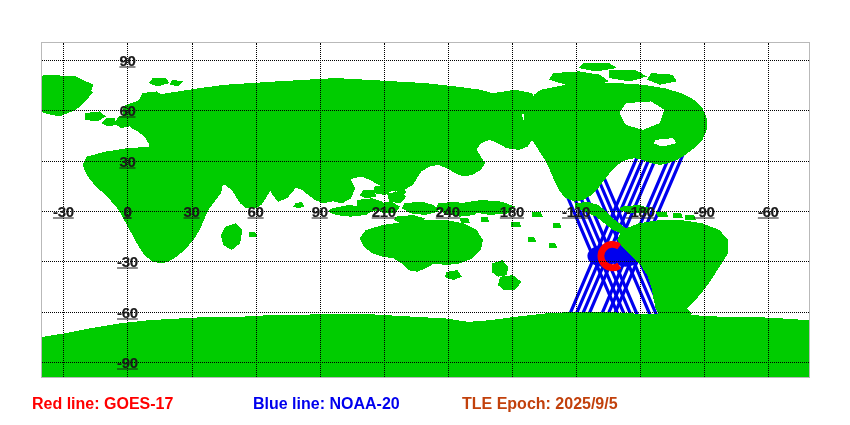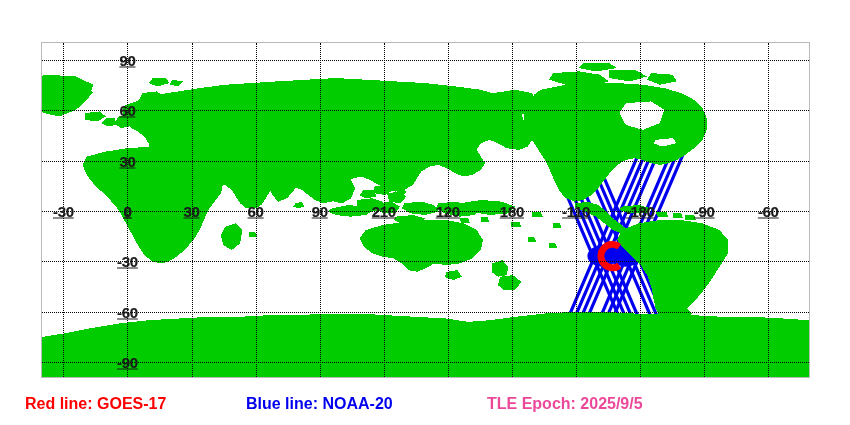--- a/index.html
+++ b/index.html
@@ -62,35 +62,35 @@
     letter-spacing: -0.3px;
     text-decoration: underline;
     -webkit-text-stroke: 0.2px #1a1a1a;
   }
   .tick-label.lon { transform: translate(-50%, -50%); }
   .tick-label.lat { transform: translate(-50%, -50%); }
 
   
   #legend {
     position: absolute;
-    left: 0; top: 392px;
+    left: 7px; top: 392px;
     width: 705px; height: 33px;
   }
   .legend-entry {
     position: absolute;
     top: 0;
     font-family: "Liberation Sans", sans-serif;
     font-size: 16px;
     font-weight: bold;
     white-space: nowrap;
     line-height: 24px;
   }
   #legend-goes { left: 25px; color: #ff0000; }
   #legend-noaa { left: 246px; color: #0000ee; }
-  #legend-epoch { left: 455px; color: #ec4899; margin-left: 32px; }
+  #legend-epoch { left: 455px; color: #c2410c; }
 </style>
 </head>
 <body>
 
 <div id="map-figure">
 
   <div id="map-frame">
 
     <div id="map-plot">
       <svg viewBox="0 0 360 200" preserveAspectRatio="none" xmlns="http://www.w3.org/2000/svg" shape-rendering="crispEdges">
@@ -305,21 +305,21 @@
       </svg>
     </div>
 
     <div id="label-layer">
         <div class="tick-label lon" style="left: 21.3611px; top: 168px;">-30</div>
         <div class="tick-label lon" style="left: 85.4444px; top: 168px;">0</div>
         <div class="tick-label lon" style="left: 149.528px; top: 168px;">30</div>
         <div class="tick-label lon" style="left: 213.611px; top: 168px;">60</div>
         <div class="tick-label lon" style="left: 277.694px; top: 168px;">90</div>
         <div class="tick-label lon" style="left: 341.778px; top: 168px;">210</div>
-        <div class="tick-label lon" style="left: 405.861px; top: 168px;">120</div>
+        <div class="tick-label lon" style="left: 405.861px; top: 168px;">240</div>
         <div class="tick-label lon" style="left: 469.944px; top: 168px;">180</div>
         <div class="tick-label lon" style="left: 534.028px; top: 168px;">-110</div>
         <div class="tick-label lon" style="left: 598.111px; top: 168px;">-180</div>
         <div class="tick-label lon" style="left: 662.194px; top: 168px;">-90</div>
         <div class="tick-label lon" style="left: 726.278px; top: 168px;">-60</div>
         <div class="tick-label lat" style="left: 85.4444px; top: 16.8px;">90</div>
         <div class="tick-label lat" style="left: 85.4444px; top: 67.2px;">60</div>
         <div class="tick-label lat" style="left: 85.4444px; top: 117.6px;">30</div>
         <div class="tick-label lat" style="left: 85.4444px; top: 168px;">0</div>
         <div class="tick-label lat" style="left: 85.4444px; top: 218.4px;">-30</div>

